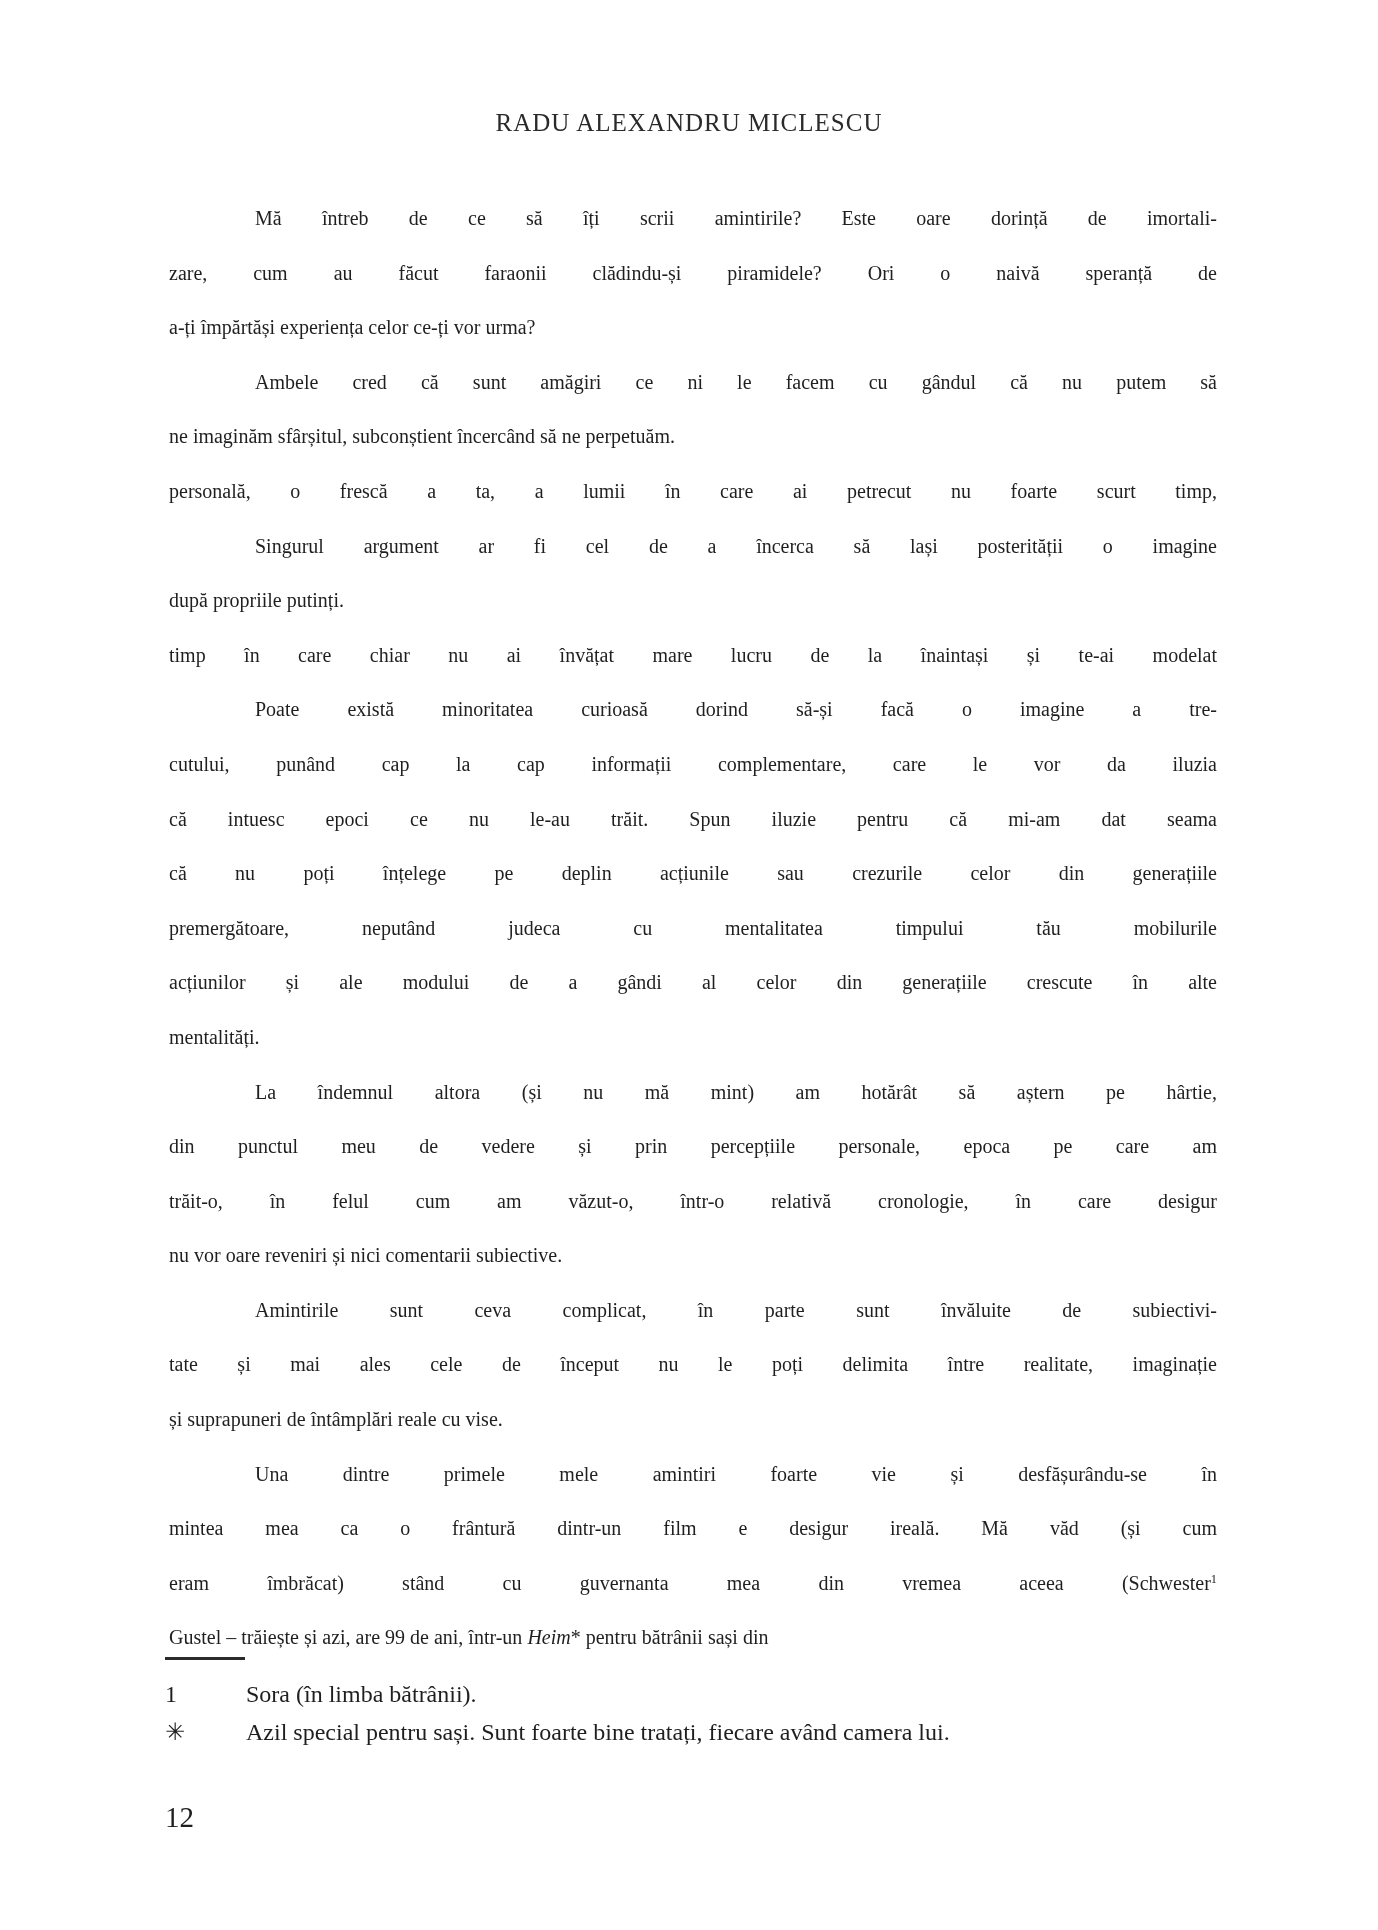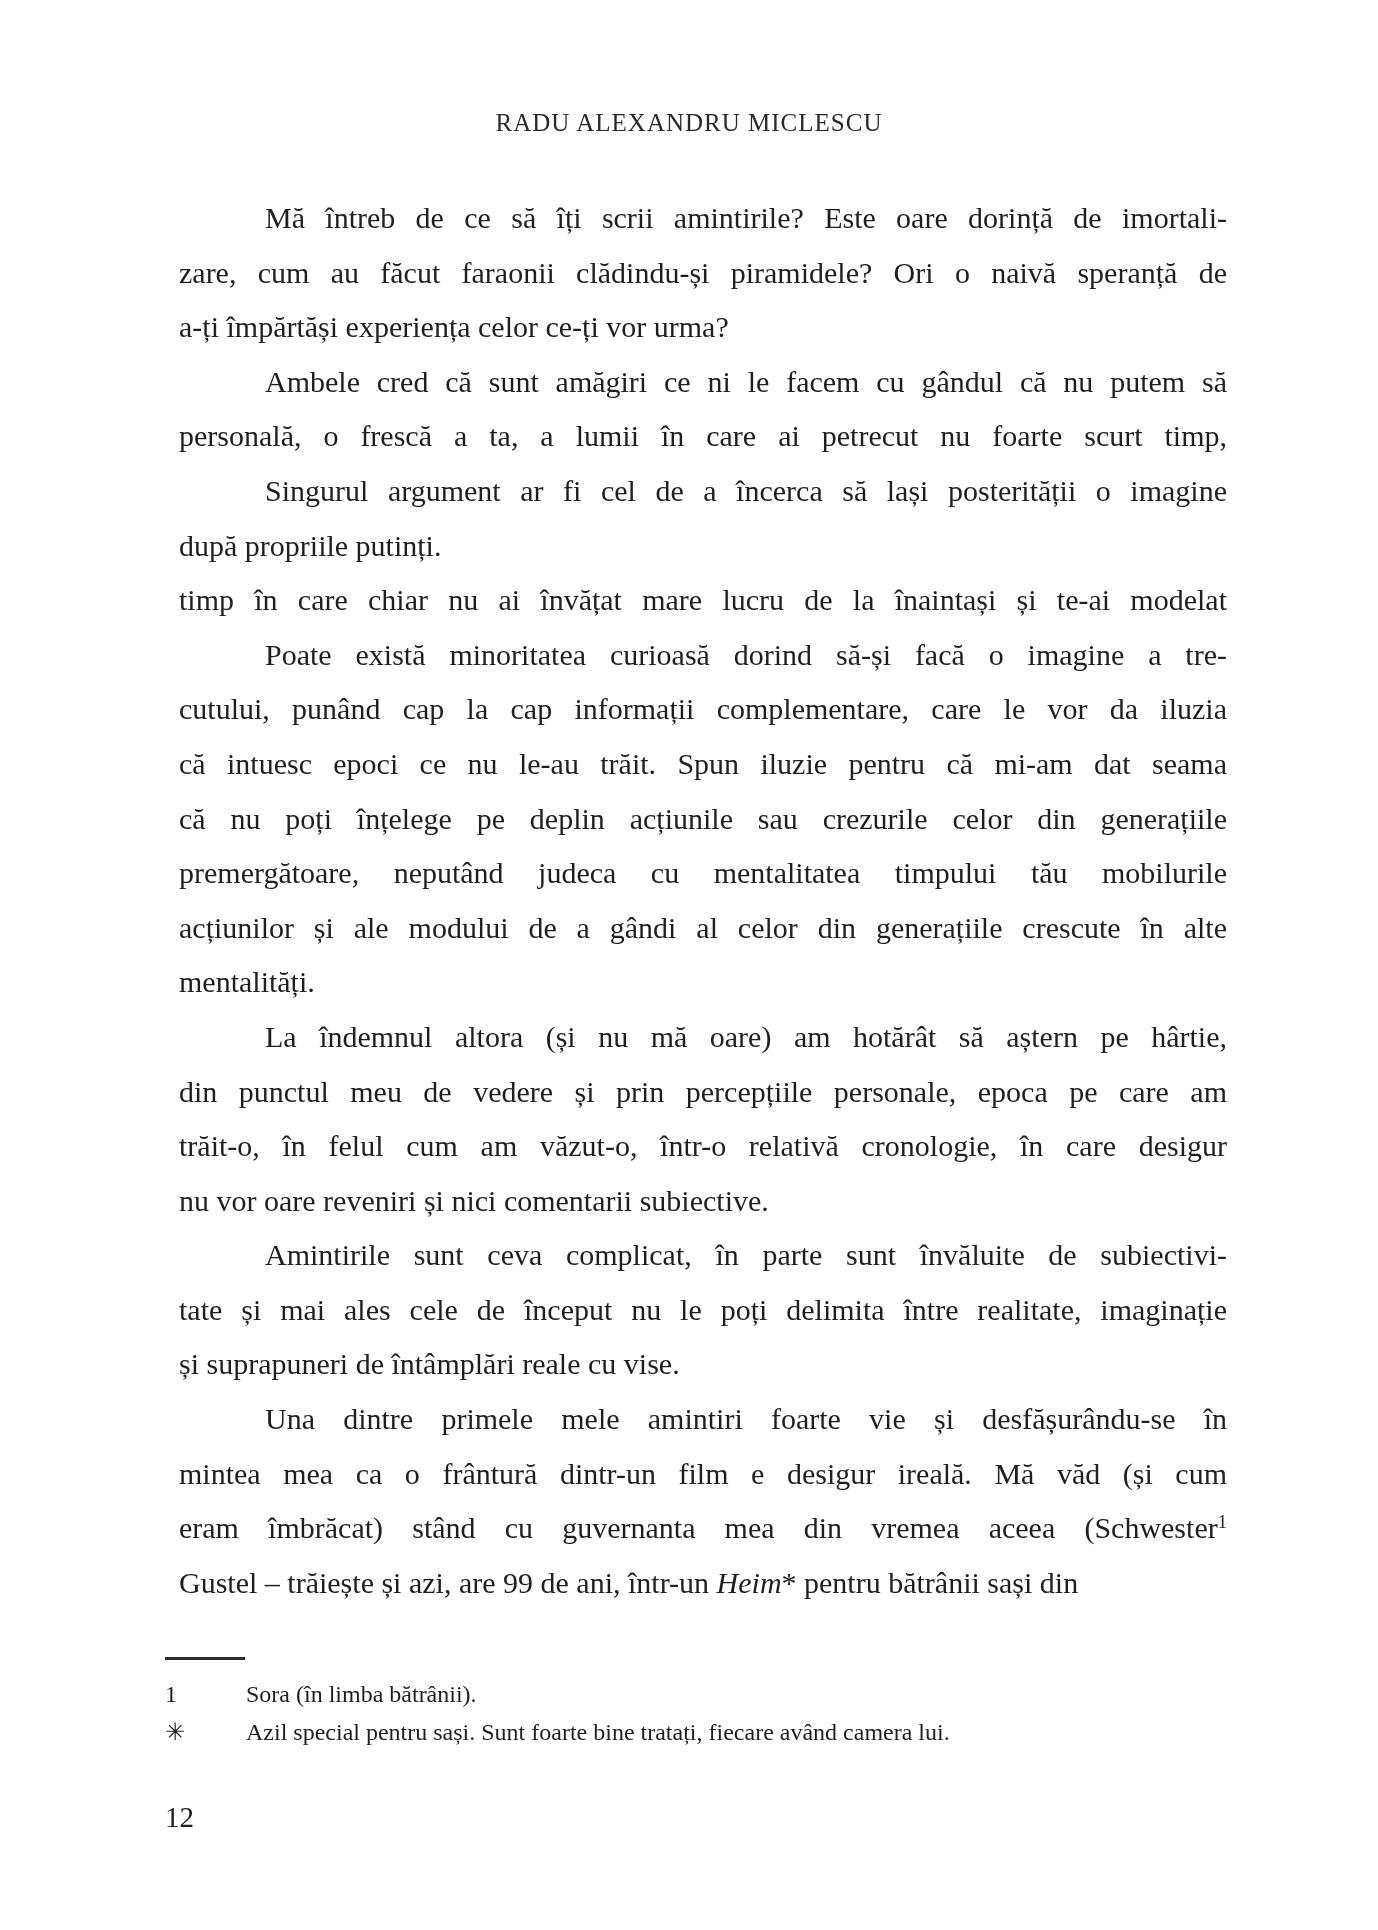--- a/index.html
+++ b/index.html
@@ -21,23 +21,23 @@
     text-align: center;
     font-size: 25px;
     line-height: 25px;
     letter-spacing: 1px;
     color: #2a2a2a;
     white-space: nowrap;
   }
   .body-text {
     position: absolute;
     top: 191px;
-    left: 179px;
+    left: 169px;
     width: 1048px;
-    font-size: 30px;
+    font-size: 20px;
   }
   .line {
     height: 54.6px;
     line-height: 54.6px;
     text-align: justify;
     text-align-last: justify;
   }
   .line.last { text-align-last: left; }
   .line.indent { text-indent: 86px; }
   .line sup {
@@ -90,38 +90,39 @@
   <div class="running-header">RADU ALEXANDRU MICLESCU</div>
 
   <div class="body-text" id="body-text">
       <div>
         <div class="line indent">Mă întreb de ce să îți scrii amintirile? Este oare dorință de imortali-</div>
         <div class="line">zare, cum au făcut faraonii clădindu-și piramidele? Ori o naivă speranță de</div>
         <div class="line last">a-ți împărtăși experiența celor ce-ți vor urma?</div>
       </div>
       <div>
         <div class="line indent">Ambele cred că sunt amăgiri ce ni le facem cu gândul că nu putem să</div>
+        <div class="line last">ne imaginăm sfârșitul, subconștient încercând să ne perpetuăm.</div>
       </div>
       <div>
         <div class="line">personală, o frescă a ta, a lumii în care ai petrecut nu foarte scurt timp,</div>
         <div class="line indent">Singurul argument ar fi cel de a încerca să lași posterității o imagine</div>
         <div class="line last">după propriile putinți.</div>
         <div class="line">timp în care chiar nu ai învățat mare lucru de la înaintași și te-ai modelat</div>
       </div>
       <div>
         <div class="line indent">Poate există minoritatea curioasă dorind să-și facă o imagine a tre-</div>
         <div class="line">cutului, punând cap la cap informații complementare, care le vor da iluzia</div>
         <div class="line">că intuesc epoci ce nu le-au trăit. Spun iluzie pentru că mi-am dat seama</div>
         <div class="line">că nu poți înțelege pe deplin acțiunile sau crezurile celor din generațiile</div>
         <div class="line">premergătoare, neputând judeca cu mentalitatea timpului tău mobilurile</div>
         <div class="line">acțiunilor și ale modului de a gândi al celor din generațiile crescute în alte</div>
         <div class="line last">mentalități.</div>
       </div>
       <div>
-        <div class="line indent">La îndemnul altora (și nu mă oare) am hotărât să aștern pe hârtie,</div>
+        <div class="line indent">La îndemnul altora (și nu mă mint) am hotărât să aștern pe hârtie,</div>
         <div class="line">din punctul meu de vedere și prin percepțiile personale, epoca pe care am</div>
         <div class="line">trăit-o, în felul cum am văzut-o, într-o relativă cronologie, în care desigur</div>
         <div class="line last">nu vor oare reveniri și nici comentarii subiective.</div>
       </div>
       <div>
         <div class="line indent">Amintirile sunt ceva complicat, în parte sunt învăluite de subiectivi-</div>
         <div class="line">tate și mai ales cele de început nu le poți delimita între realitate, imaginație</div>
         <div class="line last">și suprapuneri de întâmplări reale cu vise.</div>
       </div>
       <div>

